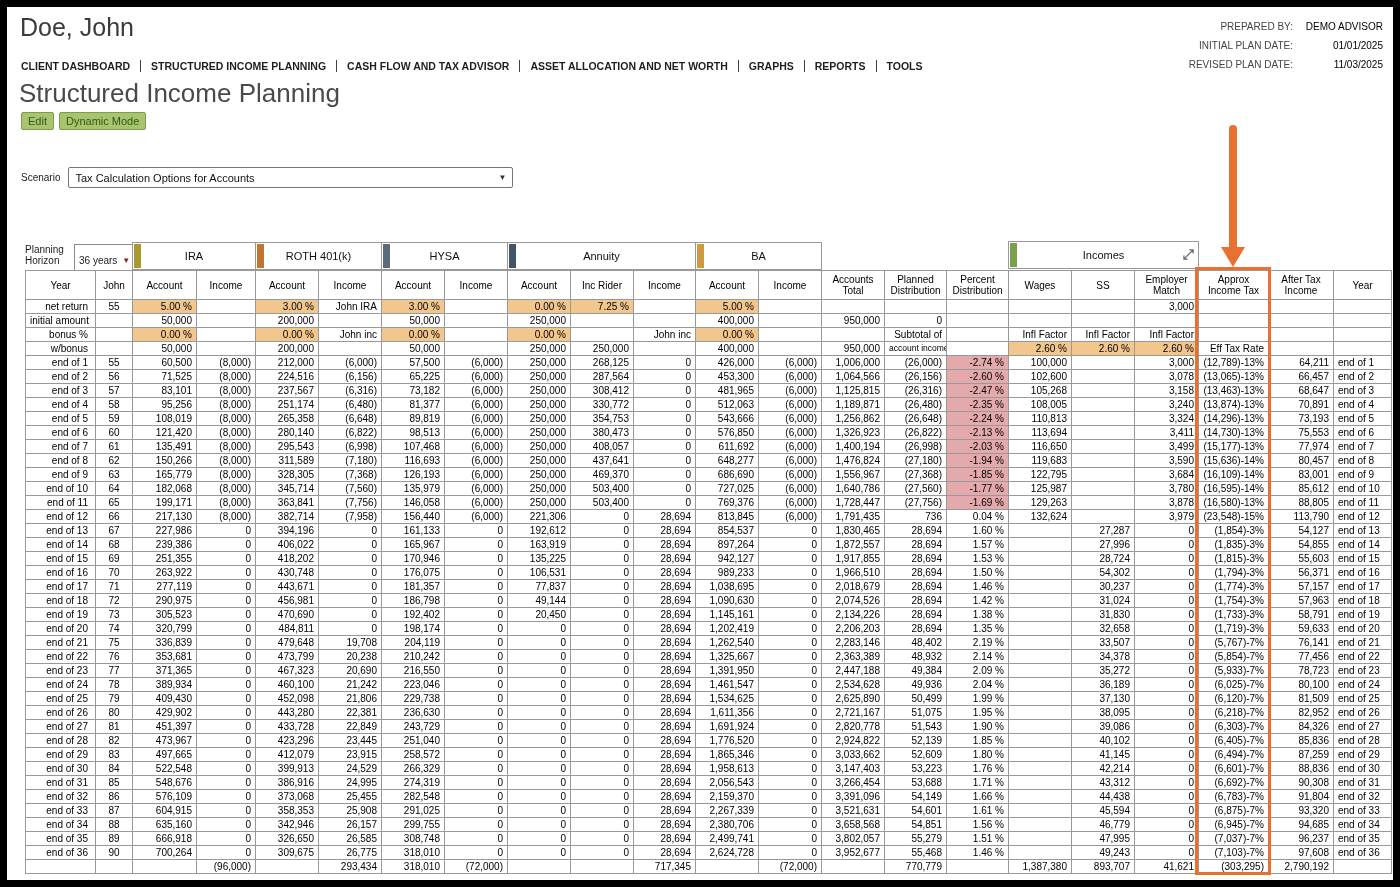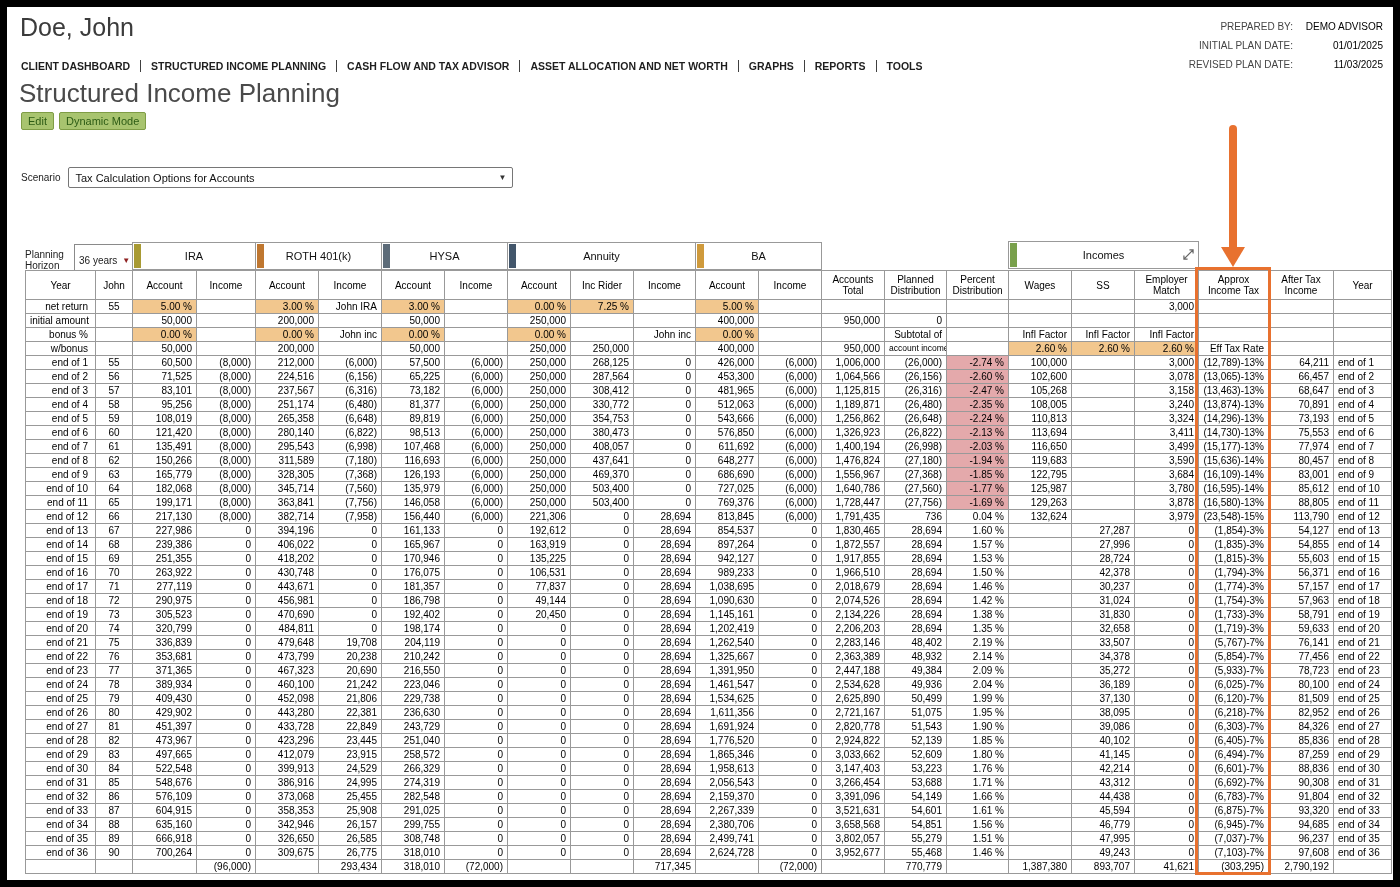--- a/index.html
+++ b/index.html
@@ -32,21 +32,21 @@
   .band .bar{position:absolute;left:1px;top:1px;bottom:1px;width:7px;}
   .accounts-band{left:107px;top:0;width:690px;height:27px;}
   .gb0{left:107px;top:39px;width:124px;}
   .gb1{left:230px;top:39px;width:127px;}
   .gb2{left:356px;top:39px;width:127px;}
   .gb3{left:482px;top:39px;width:189px;}
   .gb4{left:670px;top:39px;width:127px;}
   .gb5{left:983px;top:38px;width:191px;}
   .expand{position:absolute;right:4px;top:7px;cursor:pointer;line-height:0;}
 
-  .phoriz{position:absolute;left:0;top:41px;display:flex;align-items:center;font-size:10px;color:#222;}
+  .phoriz{position:absolute;left:0;top:41px;display:flex;font-size:10px;color:#222;}
   .phlabel{width:46px;line-height:11px;margin-right:3px;}
   .pselect{box-sizing:border-box;border:1px solid #8a8a8a;background:#fff;height:32px;display:flex;align-items:center;padding:0 4px;font-size:10px;cursor:pointer;}
   .pcaret{font-size:8px;color:#8e2020;margin-left:5px;}
 
   #ptable{position:absolute;left:0;top:67px;border-collapse:collapse;table-layout:fixed;width:1366px;background:#fff;}
   #ptable th{border:1px solid #999;font-size:10px;font-weight:400;line-height:11px;padding:1px 2px;height:26px;text-align:center;white-space:normal;color:#000;}
   #ptable td{border:1px solid #999;font-size:10px;height:13px;line-height:13px;padding:0 4px;white-space:nowrap;overflow:hidden;color:#000;}
   .c-label{text-align:right;padding-right:7px !important;}
   .c-age{text-align:center;}
   .c-num{text-align:right;}
@@ -660,21 +660,21 @@
             <td class="c-num">0</td>
             <td class="c-num">106,531</td>
             <td class="c-num">0</td>
             <td class="c-num">28,694</td>
             <td class="c-num">989,233</td>
             <td class="c-num">0</td>
             <td class="c-num">1,966,510</td>
             <td class="c-num">28,694</td>
             <td class="c-num">1.50 %</td>
             <td class="c-num"></td>
-            <td class="c-num">42,378</td>
+            <td class="c-num">54,302</td>
             <td class="c-num">0</td>
             <td class="c-num">(1,794)-3%</td>
             <td class="c-num">56,371</td>
             <td class="c-year2">end of 16</td>
           </tr>
           <tr>
             <td class="c-label">end of 17</td>
             <td class="c-age">71</td>
             <td class="c-num">277,119</td>
             <td class="c-num">0</td>

